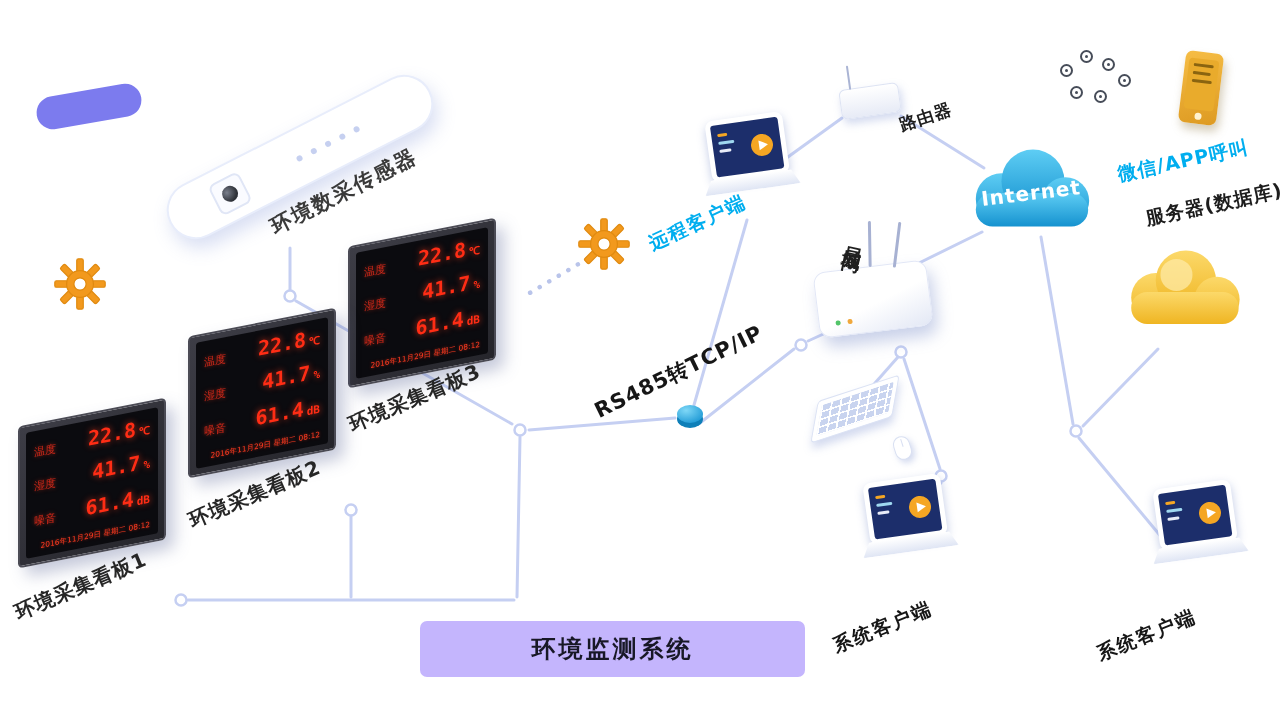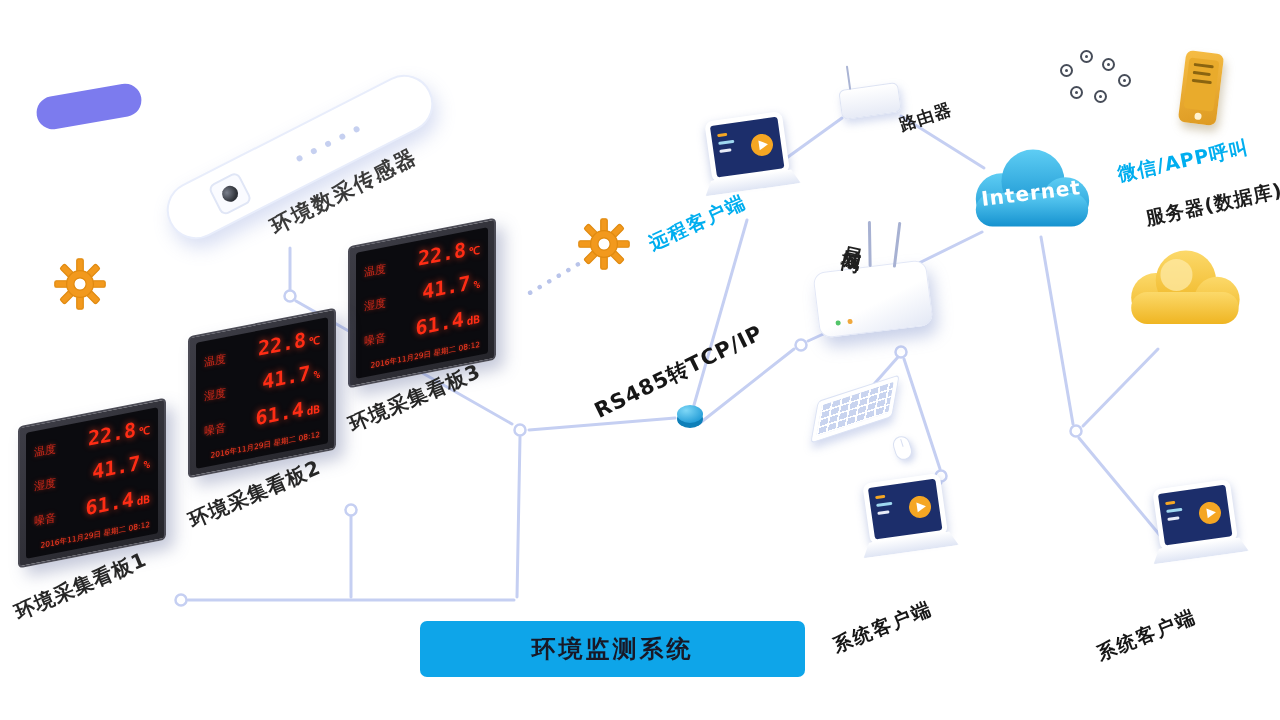--- a/index.html
+++ b/index.html
@@ -102,21 +102,21 @@
     box-shadow:2px 6px 8px rgba(130,150,210,.35);z-index:2}
   .keys{position:absolute;inset:4px;background-color:#c9d4ef;border-radius:2px;
     background-image:repeating-linear-gradient(0deg,#ffffff 0 1.5px,transparent 1.5px 7px),
       repeating-linear-gradient(90deg,#ffffff 0 2px,transparent 2px 10px)}
   .mouse{position:absolute;left:894px;top:436px;width:17px;height:24px;background:#ffffff;
     border:1.5px solid #d9e0f2;border-radius:9px;transform:rotate(-18deg);
     box-shadow:2px 4px 6px rgba(130,150,210,.35);z-index:2}
   .mouse::after{content:"";position:absolute;left:50%;top:2px;width:1.5px;height:8px;background:#d9e0f2}
 
   
-  .title-box{position:absolute;left:420px;top:621px;width:385px;height:56px;background:#0ea5e9;
+  .title-box{position:absolute;left:420px;top:621px;width:385px;height:56px;background:#c4b5fd;
     border-radius:7px;display:flex;align-items:center;justify-content:center;z-index:3}
   .title-box span{font-size:24px;font-weight:600;color:#181826;letter-spacing:3px}
 </style>
 </head>
 <body>
 
 <svg id="wires" width="1280" height="720" viewBox="0 0 1280 720">
   <defs>
     <radialGradient id="bgrad" cx="35%" cy="30%" r="80%">
       <stop offset="0" stop-color="#7fd8f7"></stop>

